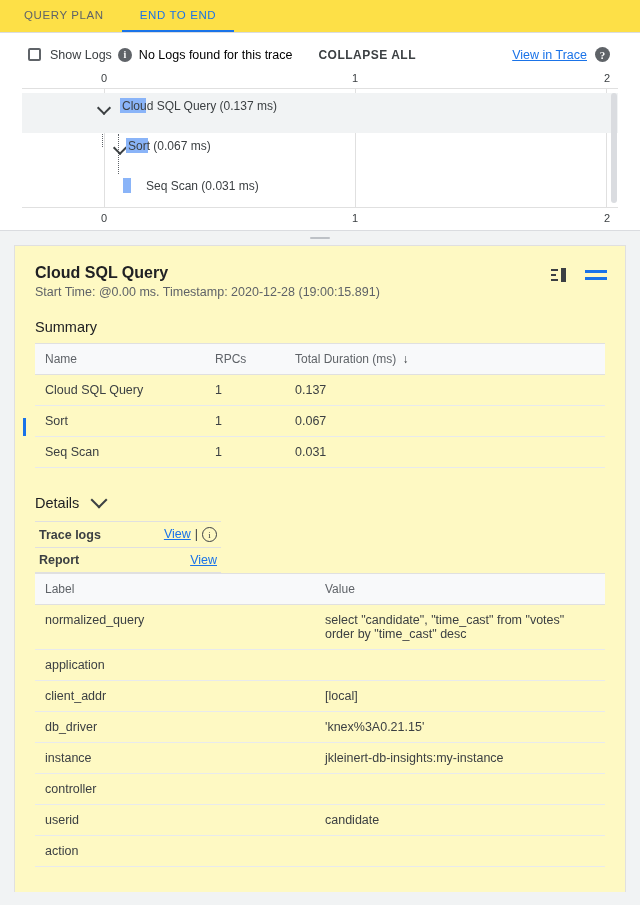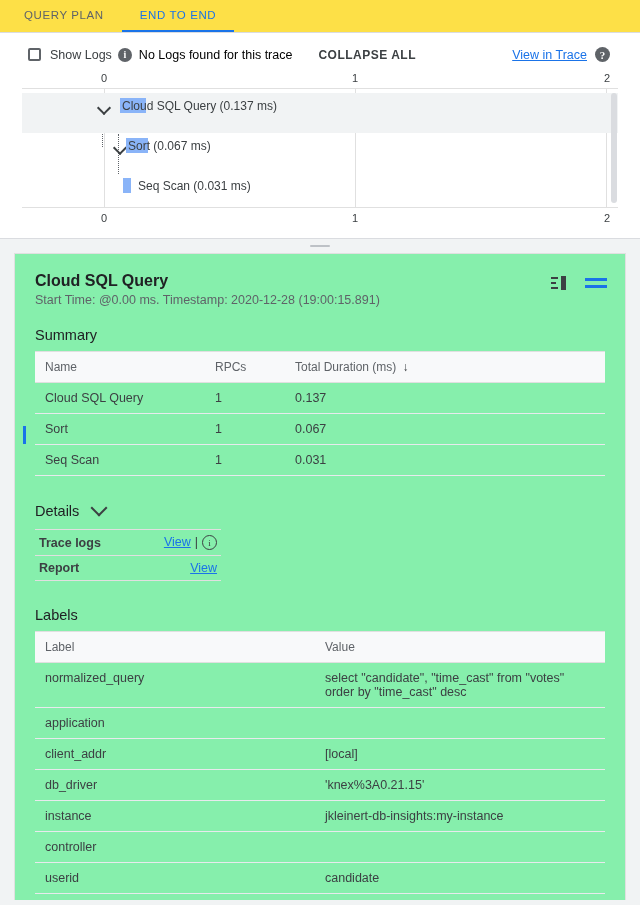--- a/index.html
+++ b/index.html
@@ -38,21 +38,21 @@
   }
   .tab.active {
     color: #1a73e8;
     border-bottom: 2px solid #1a73e8;
   }
 
   
   .toppanel {
     background: #fff;
     border-bottom: 1px solid #dadce0;
-    padding: 0 0 10px 0;
+    padding: 0 0 2px 0;
     position: relative;
   }
   .controls {
     display: flex;
     align-items: center;
     padding: 14px 16px 8px 28px;
     font-size: 12.5px;
   }
   .checkbox {
     width: 13px;
@@ -214,21 +214,21 @@
   }
   .splitter .grip {
     width: 20px;
     height: 2px;
     background: #bdc1c6;
     border-radius: 1px;
   }
 
   
   .detailcard {
-    background: #86efac;
+    background: #fef9c3;
     margin: 0 14px;
     border: 1px solid #e0e0e0;
     border-bottom: none;
     height: 647px;
     overflow: hidden;
     position: relative;
     box-sizing: border-box;
   }
   .blue-marker {
     position: absolute;
@@ -413,21 +413,21 @@
       </div>
 
       <div class="row" style="top:4px">
         <div class="chev" style="left:92px"></div>
         <div class="bar" style="left:104px; width:22px;"></div>
         <div class="barlabel" style="left:106px">Sort (0.067 ms)</div>
       </div>
 
       <div class="row" style="top:4px">
         <div class="bar" style="left:101px; width:8px;"></div>
-        <div class="barlabel" style="left:116px">Seq Scan (0.031 ms)</div>
+        <div class="barlabel" style="left:124px">Seq Scan (0.031 ms)</div>
       </div>
 
       <div class="scrollthumb"></div>
     </div>
 
     <div class="axis" style="margin-top:4px">
       <span style="left:82px">0</span>
       <span style="left:333px">1</span>
       <span style="left:585px">2</span>
     </div>
@@ -506,21 +506,20 @@
         </tr>
         <tr>
           <td class="kv-key">Report</td>
           <td class="kv-val">
             <span class="link">View</span>
           </td>
         </tr>
       </tbody>
     </table>
 
-    <div class="sec-title labels-title">Labels</div>
     <table class="labels">
       <colgroup>
           <col class="c1">
           <col>
         </colgroup>
       <thead>
         <tr>
           <th>Label</th>
           <th>Value</th>
         </tr>

